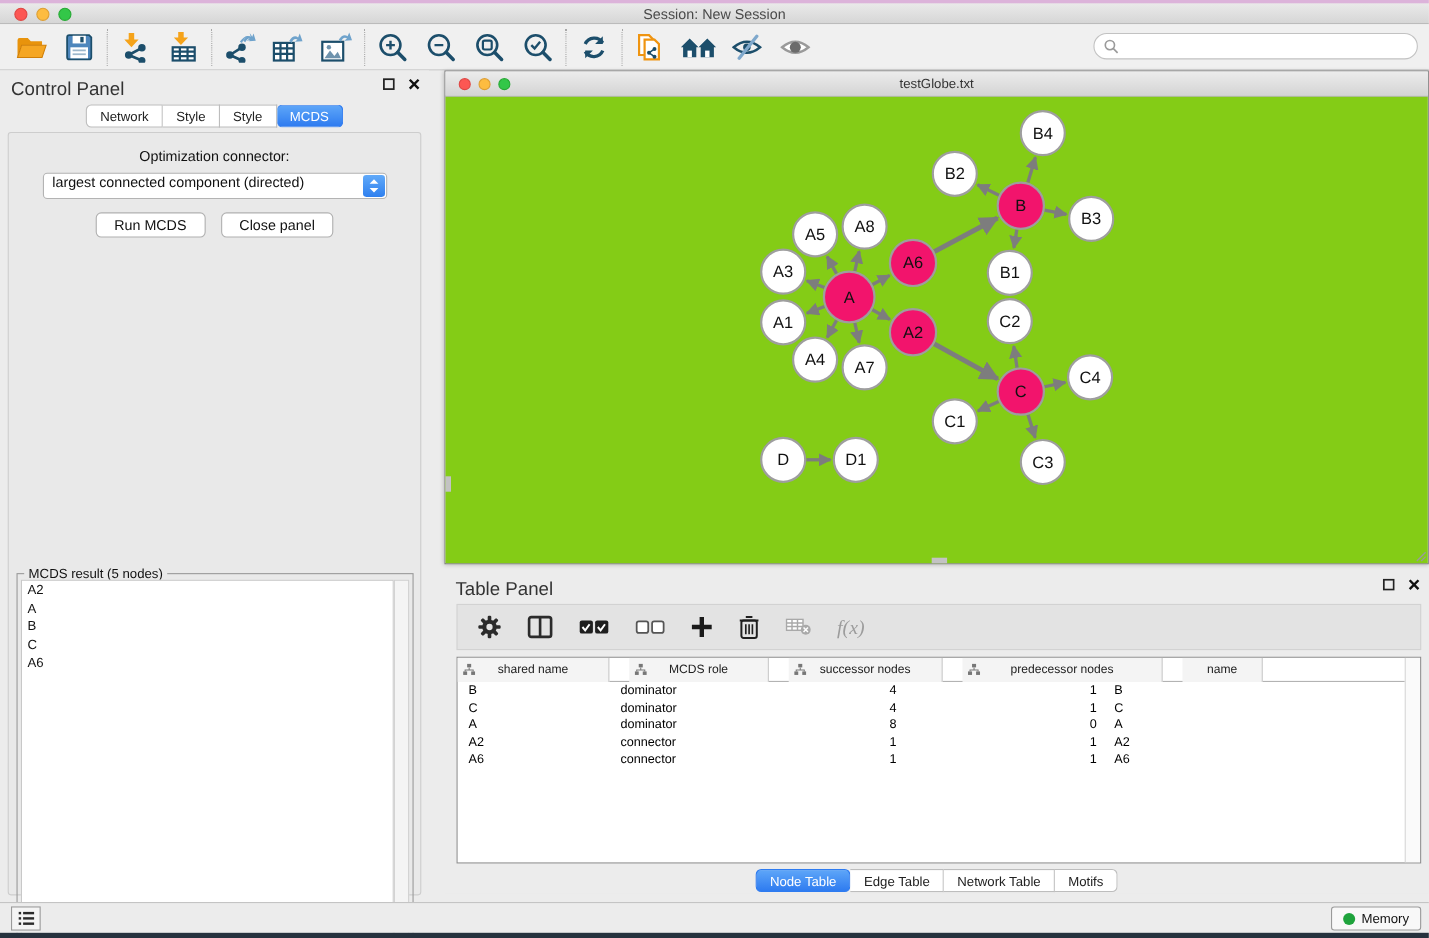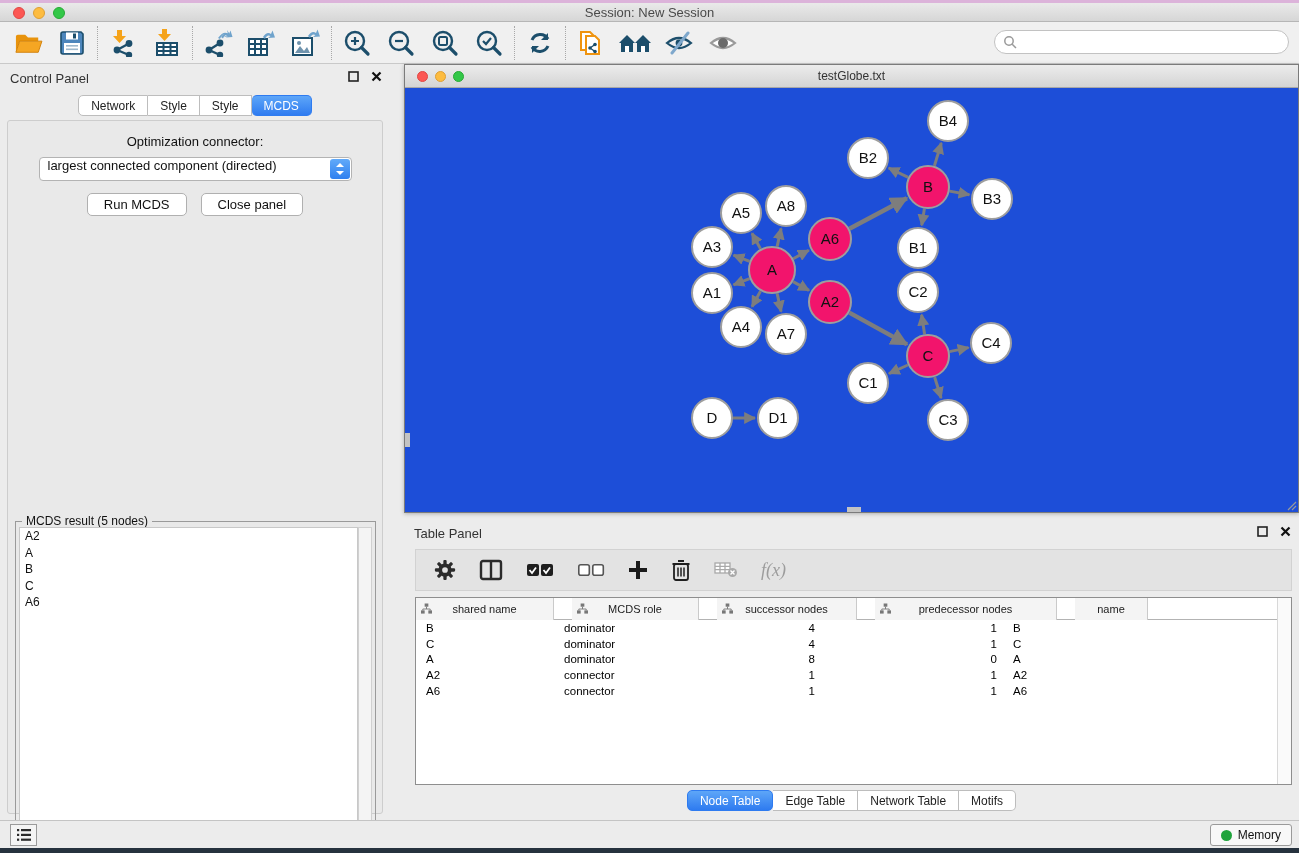--- a/index.html
+++ b/index.html
@@ -21,21 +21,21 @@
     background:#f0f0f0; border-bottom:1px solid #c9c9c9; display:flex; align-items:center; padding-left:6px; }
   .tb-btn { width:44px; height:38px; display:flex; align-items:center; justify-content:center; cursor:default; }
   .tb-sep { width:1px; height:34px; margin:0 3px; border-left:1px dotted #a8a8a8; }
   .searchbox { position:absolute; right:10px; top:8px; width:295px; height:24px; background:#fff;
     border:1px solid #c2c2c2; border-radius:12px; display:flex; align-items:center; padding-left:8px; }
   .searchbox input { border:none; outline:none; flex:1; font-size:12px; height:20px; background:transparent; }
 
   
   .control-panel { position:absolute; left:0; top:64px; width:390px; height:756px; background:#ececec; }
   .panel-head { position:relative; height:26px; }
-  .panel-head .ph-title { position:absolute; left:10px; top:7px; font-size:13px; color:#333; }
+  .panel-head .ph-title { position:absolute; left:10px; top:7px; font-size:17px; color:#333; }
   .ph-btns { position:absolute; right:8px; top:7px; display:flex; gap:12px; }
   .seg-row { position:absolute; top:31px; width:100%; display:flex; justify-content:center;align-items:center; }
   .seg-tab { font-size:12px; padding:3px 12px; background:#fff; border:1px solid #bdbdbd; border-left:none;
     color:#222; height:21px; display:flex; align-items:center; }
   .seg-tab:first-child { border-left:1px solid #bdbdbd; border-radius:5px 0 0 5px; }
   .seg-tab:last-child { border-radius:0 5px 5px 0; }
   .seg-tab.selected { background:linear-gradient(#5ea6f8,#2e7bf0); color:#fff; border-color:#2e7bf0; border-radius:5px; }
   .cp-content { position:absolute; left:7px; top:56px; width:376px; height:694px;
     background:#e9e9e9; border:1px solid #cdcdcd; border-radius:3px; }
   .crit-label { text-align:center; margin-top:13px; font-size:13px; color:#111; }
@@ -53,21 +53,21 @@
   .gb-scroll { position:absolute; right:3px; top:5px; width:14px; bottom:3px; background:#f4f4f4; border:1px solid #d0d0d0; }
   .list-item { font-size:12px; color:#111; padding:0 5px; line-height:16.5px; }
 
   
   .net-window { position:absolute; left:404px; top:64px; width:895px; height:449px;
     border:1px solid #7b7b7b; background:#fff; box-shadow:0 1px 4px rgba(0,0,0,.25); }
   .net-titlebar { position:relative; height:23px; background:linear-gradient(#ececec,#d4d4d4); border-bottom:1px solid #a8a8a8; }
   .net-titlebar .traffic { top:6px; width:11px; height:11px; }
   .net-titlebar .t-red { left:12px; } .net-titlebar .t-yellow { left:30px; } .net-titlebar .t-green { left:48px; }
   .net-title { position:absolute; width:100%; text-align:center; top:4px; font-size:12px; color:#333; }
-  .net-canvas { position:absolute; left:0; top:23px; right:0; bottom:0; background:#1d4ed8; }
+  .net-canvas { position:absolute; left:0; top:23px; right:0; bottom:0; background:#84cc16; }
   .nub-v { position:absolute; left:0; top:345px; width:5px; height:14px; background:#c3c3c3; }
   .nub-h { position:absolute; left:442px; bottom:0; width:14px; height:5px; background:#c3c3c3; }
   .resize-grip { position:absolute; right:1px; bottom:1px; }
 
   
   .table-panel { position:absolute; left:404px; top:519px; width:895px; height:293px; background:#ececec; }
   .tp-toolbar { position:absolute; left:11px; top:30px; width:877px; height:42px; background:#e3e3e3;
     border:1px solid #d2d2d2; display:flex; align-items:center; gap:23px; padding-left:18px; }
   .tp-btn { display:flex; align-items:center; justify-content:center; height:30px; }
   .fx-label { font-family:Liberation Serif, serif; font-style:italic; font-size:18px; color:#9c9c9c; }

